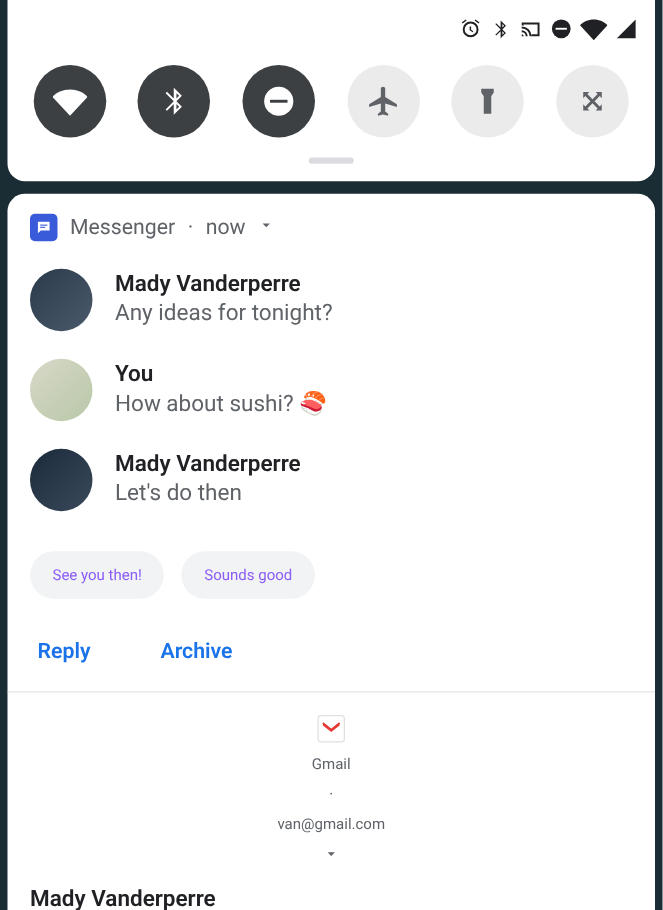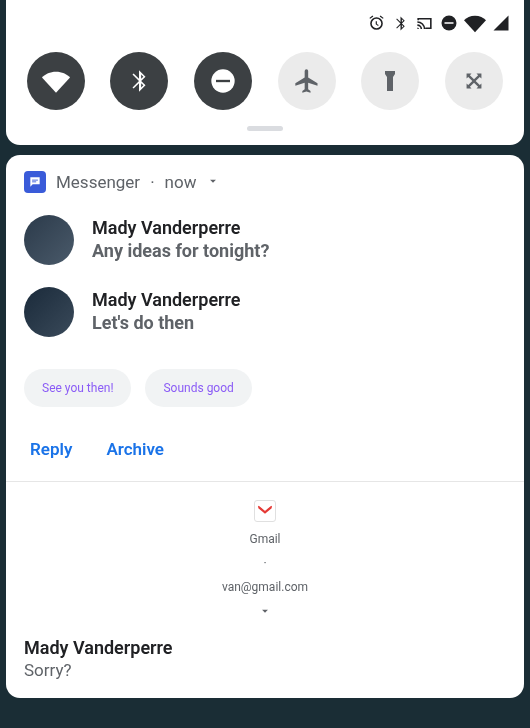--- a/index.html
+++ b/index.html
@@ -95,38 +95,37 @@
     .msg-body { padding-top: 2px; }
     .sender {
       font-weight: 600;
       color: #202124;
       font-size: 18px;
     }
     .text {
       color: #5f6368;
       font-size: 18px;
       margin-top: 2px;
-      font-weight: bold;
     }
     .chips {
       display: flex;
       gap: 14px;
       padding: 18px 18px 8px 18px;
     }
     .chip {
       background: #f1f3f4;
       border-radius: 24px;
       padding: 12px 18px;
       font-size: 12px;
       color: #8b5cf6;
       white-space: nowrap;
     }
     .actions {
       display: flex;
-      gap: 34px;
+      gap: 56px;
       padding: 24px 24px 22px 24px;
     }
     .action {
       color: #1a73e8;
       font-weight: 600;
       font-size: 17px;
     }
     .divider {
       height: 1px;
       background: #e6e6e6;
@@ -254,20 +253,27 @@
   </div>
 
   <div class="msg-row">
     <div class="avatar" style="background:linear-gradient(135deg,#2b3a4a,#4a5a6a);"></div>
     <div class="msg-body">
       <div class="sender">Mady Vanderperre</div>
       <div class="text">Any ideas for tonight?</div>
     </div>
   </div>
 
+  <div class="msg-row">
+    <div class="avatar" style="background:linear-gradient(135deg,#d8d8c8,#b8c8a8);"></div>
+    <div class="msg-body">
+      <div class="sender">You</div>
+      <div class="text">How about sushi? 🍣</div>
+    </div>
+  </div>
 
   <div class="msg-row">
     <div class="avatar" style="background:linear-gradient(135deg,#1a2a3a,#3a4a5a);"></div>
     <div class="msg-body">
       <div class="sender">Mady Vanderperre</div>
       <div class="text">Let's do then</div>
     </div>
   </div>
 
   <div class="chips">

